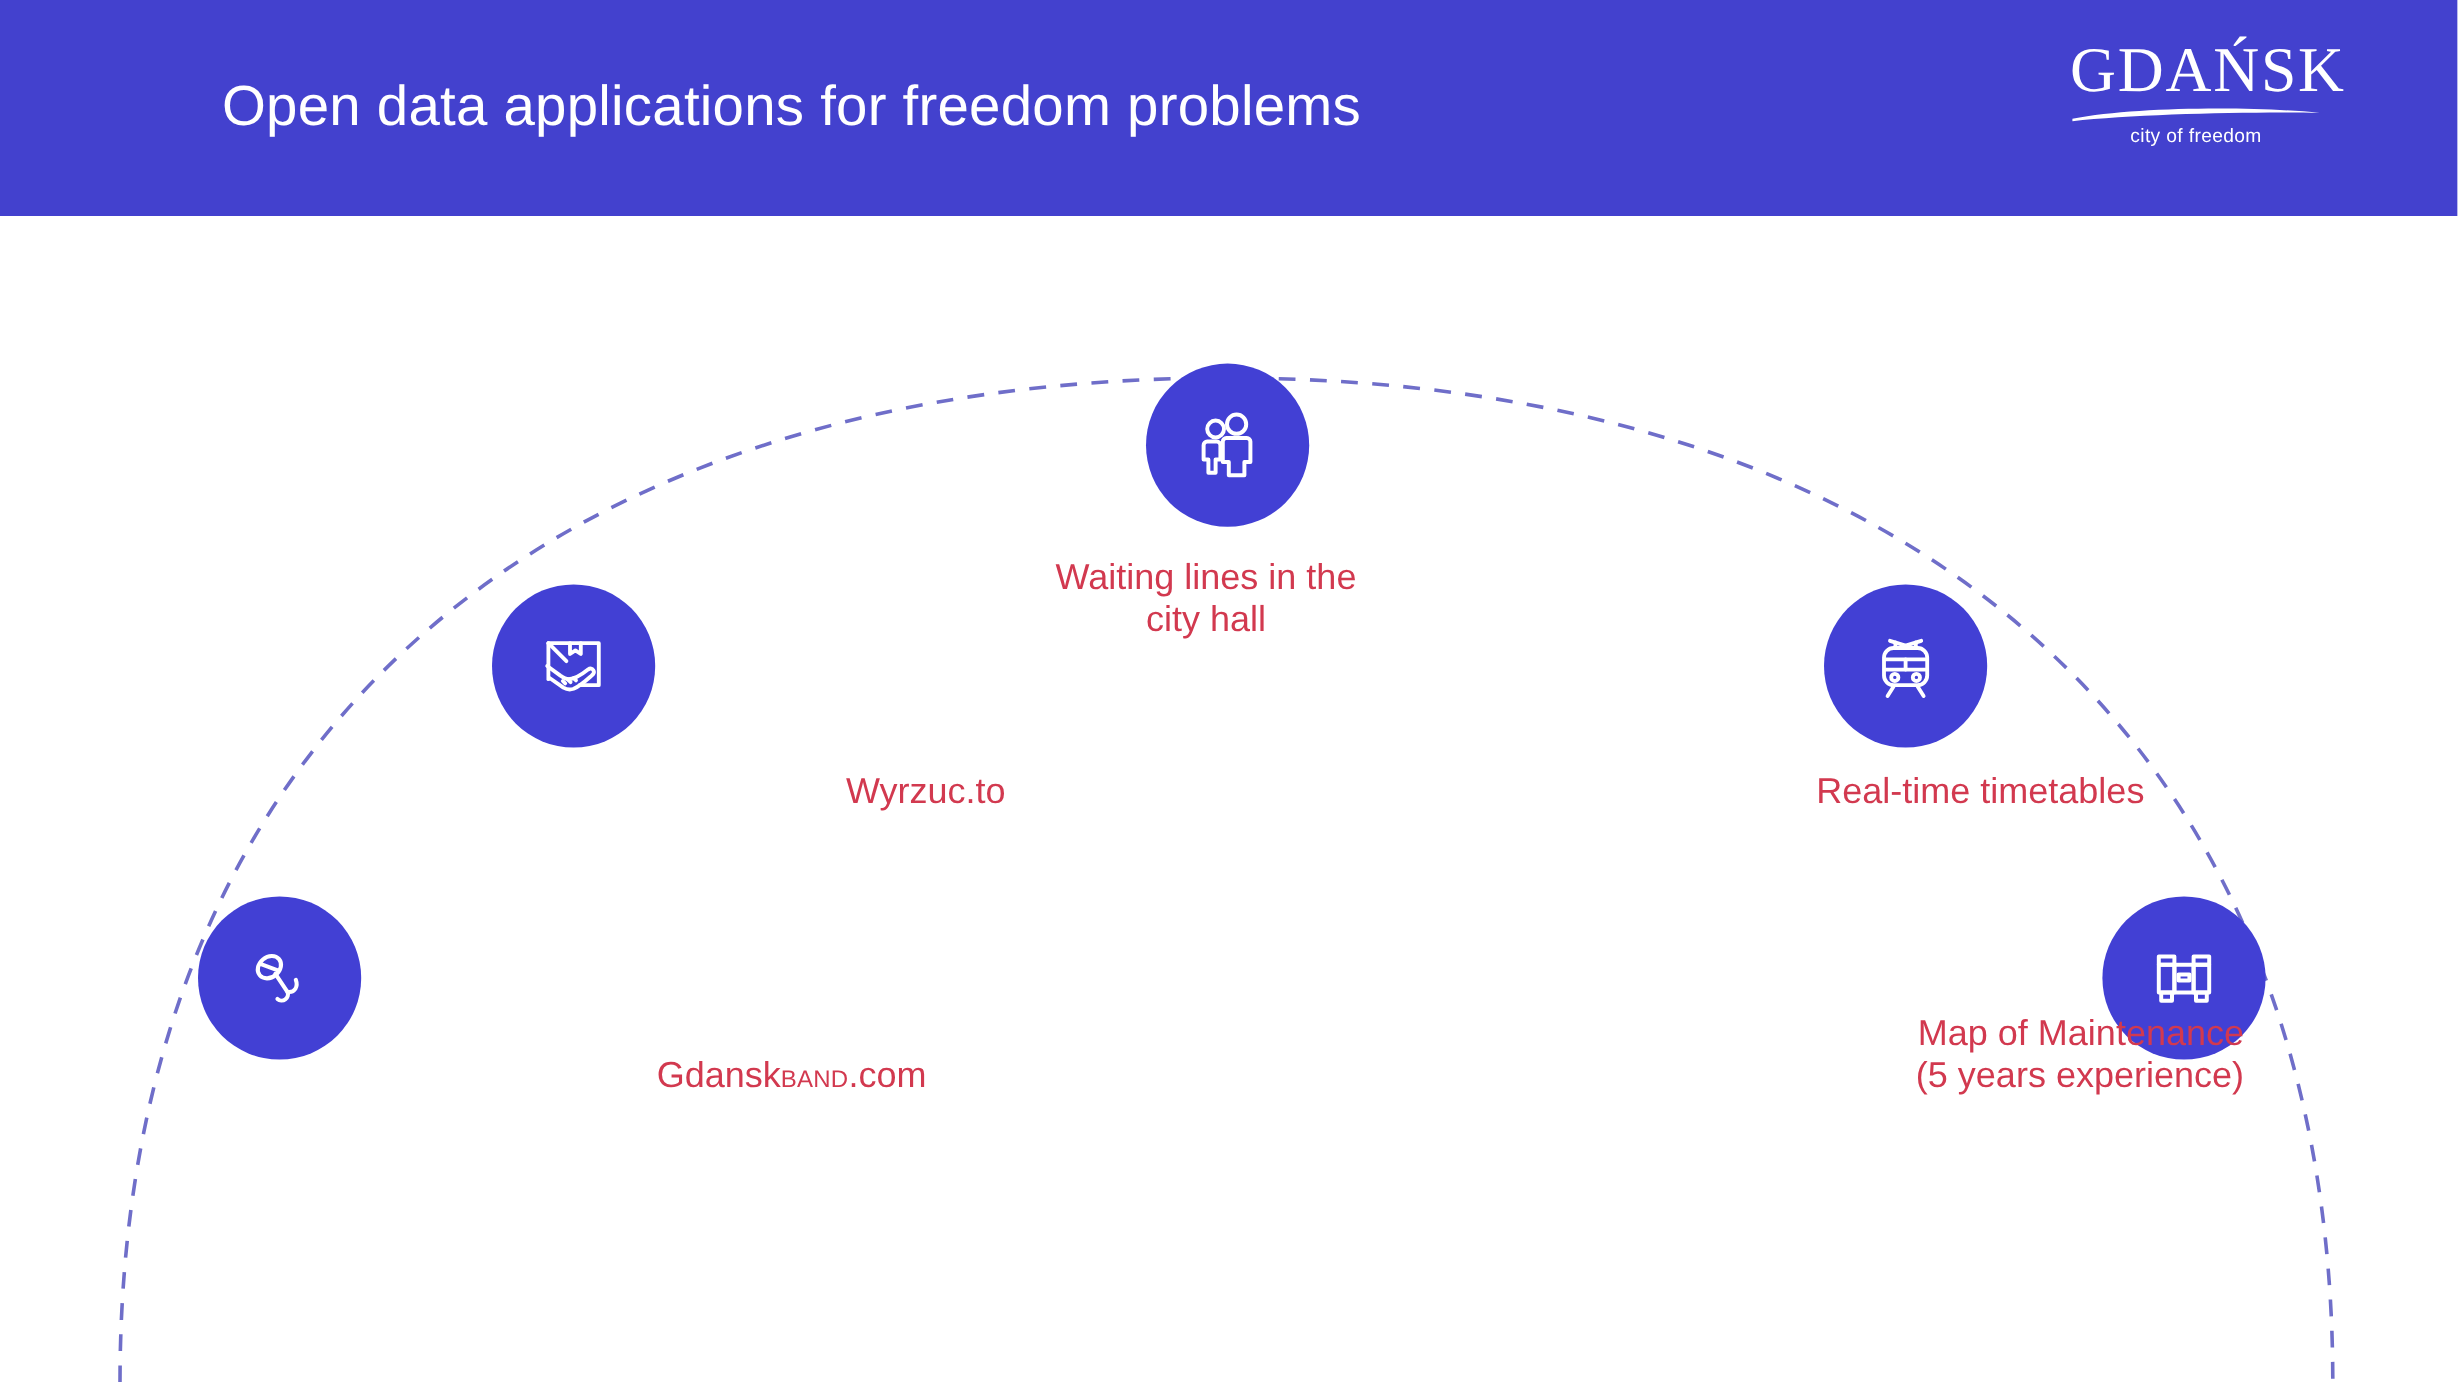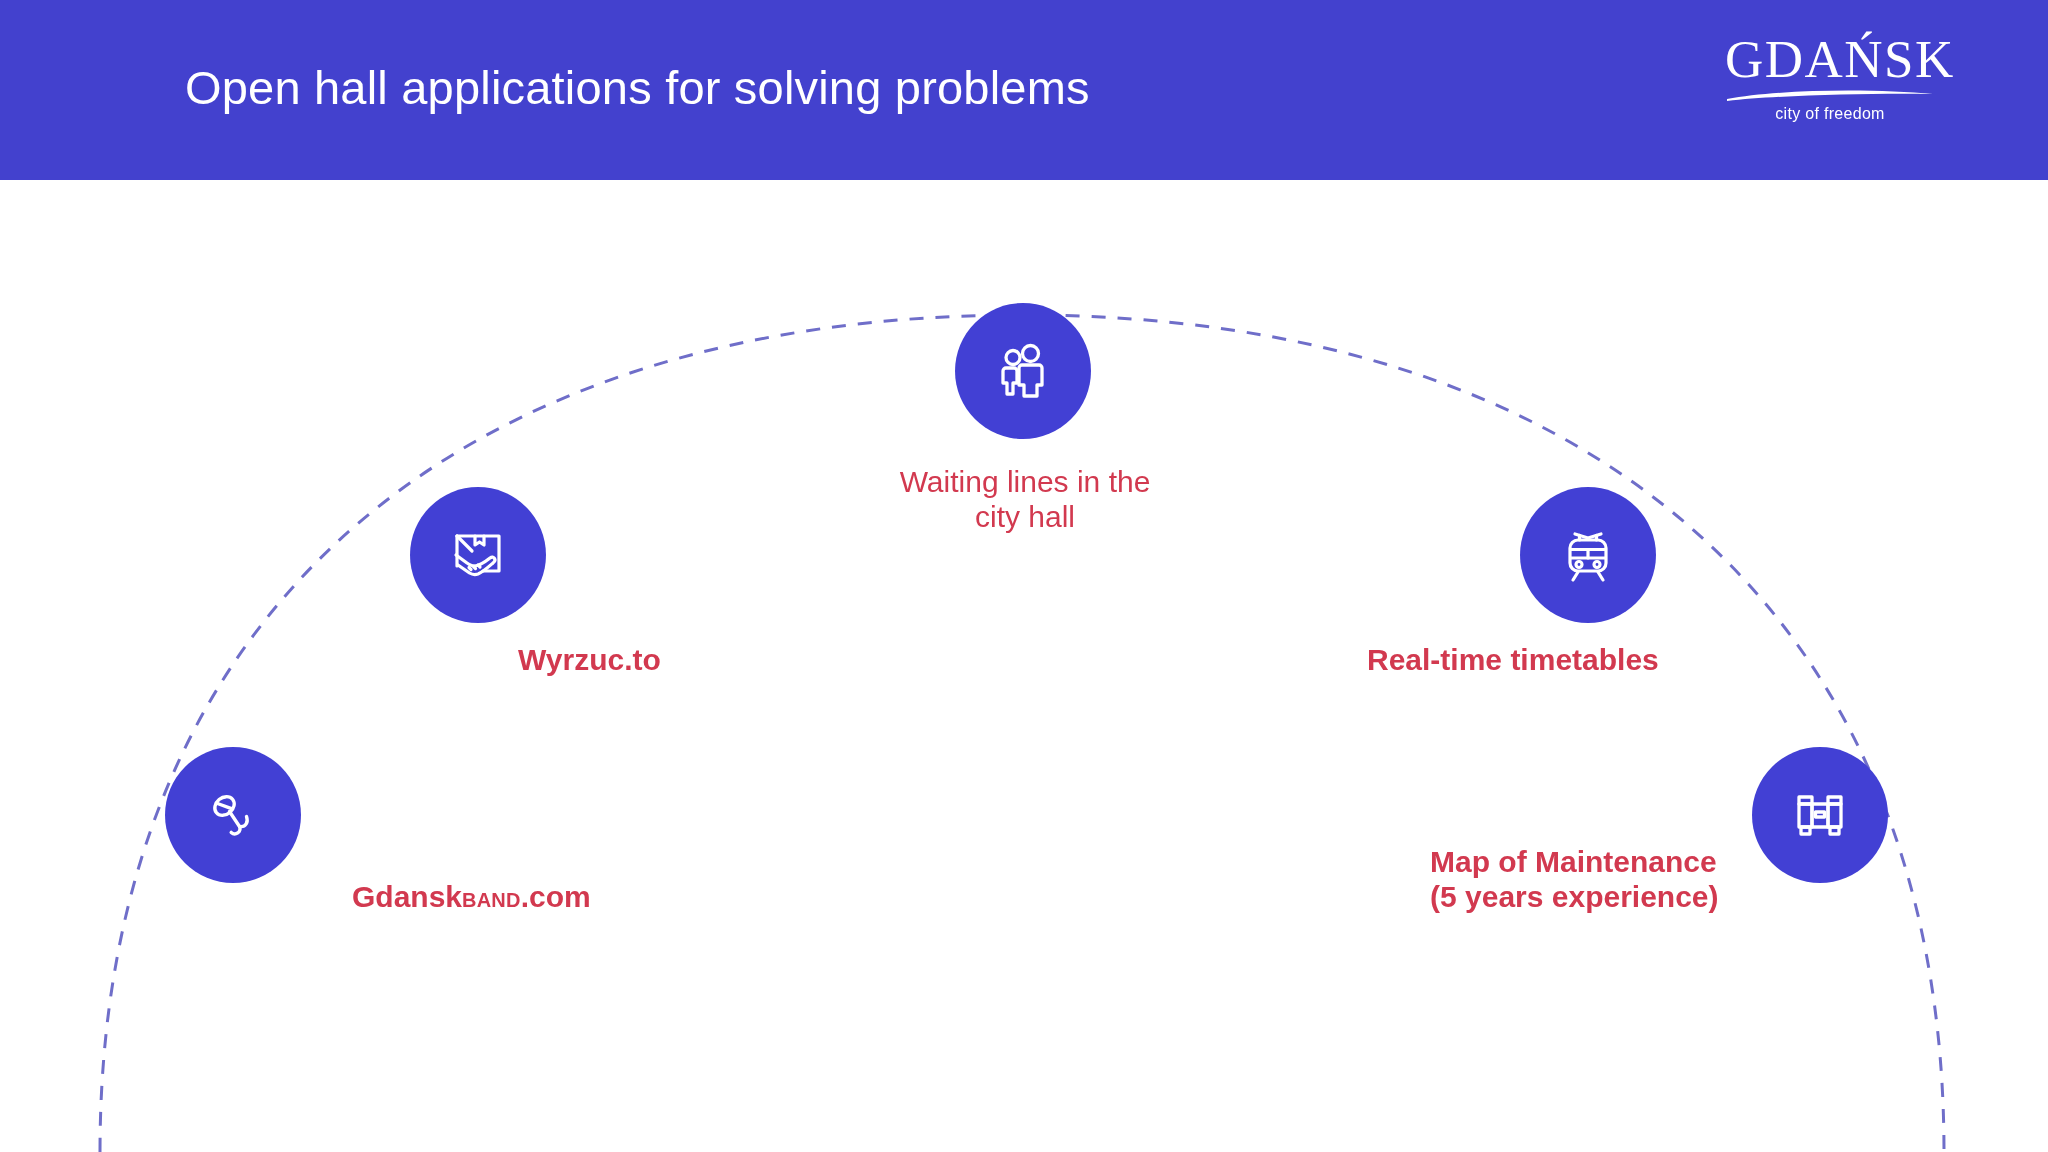--- a/index.html
+++ b/index.html
@@ -69,29 +69,29 @@
   }
   .node-circle svg { display:block; }
   .node-label {
     position:absolute;
     color:#d2394f;
     font-size:30px;
     line-height:1.15;
     white-space:pre-line;
   }
   .lbl-center { text-align:center; }
-  .lbl-left   { text-align:left;font-weight:bold; }
+  .lbl-left   { text-align:right; }
 
   .band-small { font-size:20px; letter-spacing:0.2px;margin-top:12px; }
 </style>
 </head>
 <body>
 
 <div class="header">
-  <div class="header-title">Open hall applications for solving problems</div>
+  <div class="header-title">Open data applications for freedom problems</div>
 
   <div class="logo">
     <div class="logo-word">GDAŃSK</div>
     <svg class="logo-wave" viewBox="0 0 210 16">
       <path d="M2,11 C55,1 150,0.5 208,6 C150,5 55,7 2,13 Z" fill="#ffffff"></path>
     </svg>
     <div class="logo-tag">city of freedom</div>
   </div>
 </div>
 
@@ -141,21 +141,21 @@
   <div class="node-circle" style="left:955px; top:303px; width:136px; height:136px;">
     <svg width="62" height="62" viewBox="0 0 62 62">
       <g fill="none" stroke="#ffffff" stroke-width="3.3" stroke-linecap="round" stroke-linejoin="round">
         <circle cx="21" cy="17.5" r="7"></circle>
         <path d="M14,28 h8 a3,3 0 0 1 3,3 v12 h-4 v11 h-6 v-11 h-4 v-12 a3,3 0 0 1 3,-3 Z"></path>
         <circle cx="38.5" cy="13.5" r="8"></circle>
         <path d="M30,25 h17 a3,3 0 0 1 3,3 v17 h-5 v11 h-13 v-11 h-5 v-17 a3,3 0 0 1 3,-3 Z"></path>
       </g>
     </svg>
   </div>
-  <div class="node-label lbl-center" style="left:830px; top:465px; width:390px;">Waiting lines in the
+  <div class="node-label lbl-center" style="left:810px; top:465px; width:390px;">Waiting lines in the
 city hall</div>
 </div>
 
 <div class="node">
   <div class="node-circle" style="left:1520px; top:487px; width:136px; height:136px;">
     <svg width="62" height="62" viewBox="0 0 62 62">
       <g fill="none" stroke="#ffffff" stroke-width="3.2" stroke-linecap="round" stroke-linejoin="round">
         <path d="M18,10 L31,14 L44,10"></path>
         <line x1="22.5" y1="11.4" x2="22.5" y2="16"></line>
         <line x1="39.5" y1="11.4" x2="39.5" y2="16"></line>

